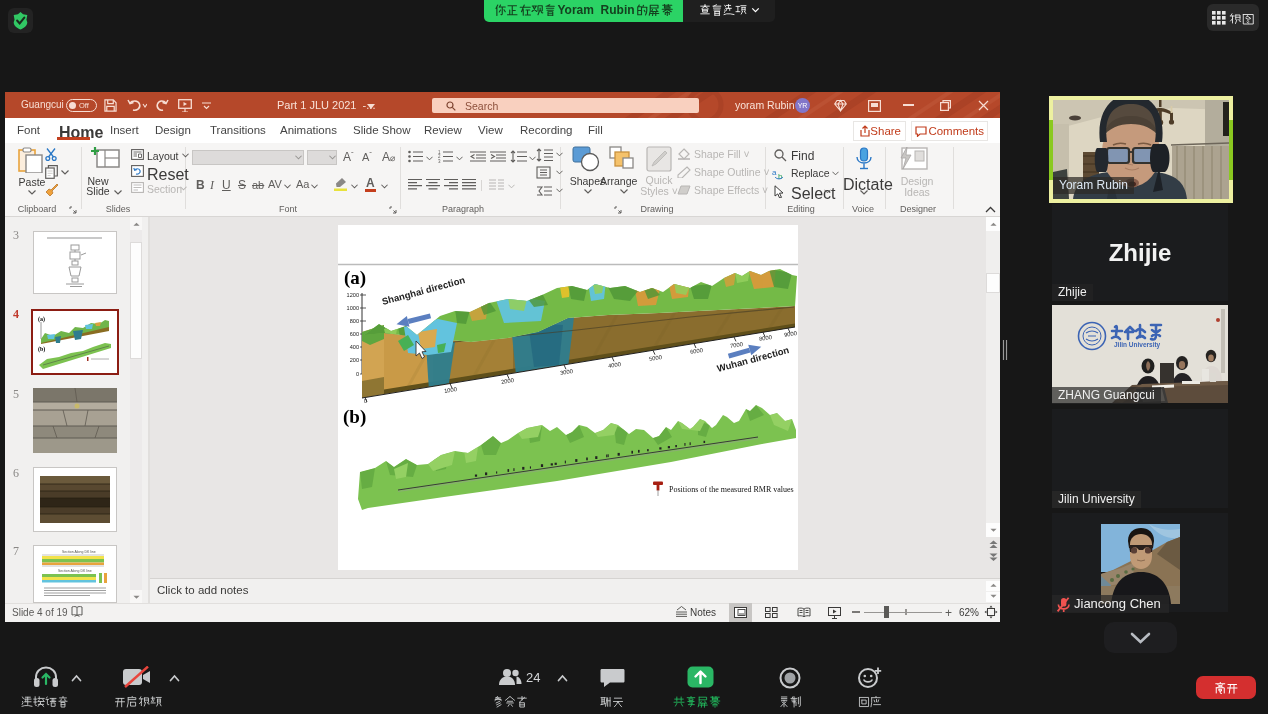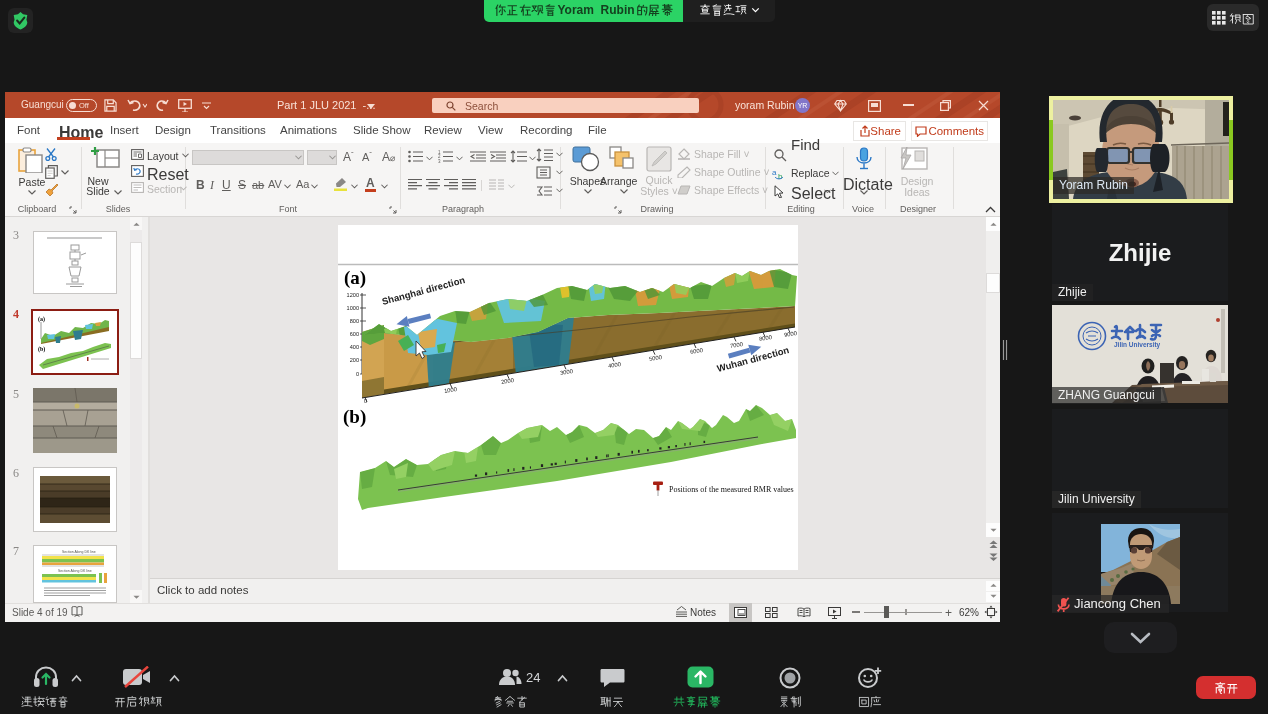--- a/index.html
+++ b/index.html
@@ -135,21 +135,21 @@
 <div class="a" style="left:17px;top:124px;font-size:11.5px;color:#444;font-weight:normal">Font</div>
 <div class="a" style="left:59px;top:124px;font-size:16px;color:#3b3a39;font-weight:bold">Home</div>
 <div class="a" style="left:110px;top:124px;font-size:11.5px;color:#444;font-weight:normal">Insert</div>
 <div class="a" style="left:155px;top:124px;font-size:11.5px;color:#444;font-weight:normal">Design</div>
 <div class="a" style="left:210px;top:124px;font-size:11.5px;color:#444;font-weight:normal">Transitions</div>
 <div class="a" style="left:280px;top:124px;font-size:11.5px;color:#444;font-weight:normal">Animations</div>
 <div class="a" style="left:353px;top:124px;font-size:11.5px;color:#444;font-weight:normal">Slide Show</div>
 <div class="a" style="left:424px;top:124px;font-size:11.5px;color:#444;font-weight:normal">Review</div>
 <div class="a" style="left:478px;top:124px;font-size:11.5px;color:#444;font-weight:normal">View</div>
 <div class="a" style="left:520px;top:124px;font-size:11.5px;color:#444;font-weight:normal">Recording</div>
-<div class="a" style="left:588px;top:124px;font-size:11.5px;color:#444;font-weight:normal">File</div>
+<div class="a" style="left:588px;top:124px;font-size:11.5px;color:#444;font-weight:normal">Fill</div>
 <div class="a" style="left:57px;top:137px;width:33px;height:2.6px;background:#c2401f"></div>
 <div class="a" style="left:853px;top:121px;width:53px;height:20px;background:#fff;border:1px solid #e8e6e4;color:#c13b1a;font-size:11.5px;line-height:18px;text-align:right;padding-right:4px">Share</div>
 <svg class="a" style="left:860px;top:125px" width="11" height="12" viewBox="0 0 11 12" xmlns="http://www.w3.org/2000/svg">
 <path d="M1,5 V11 H9 V5" fill="none" stroke="#c13b1a" stroke-width="1.2"></path>
 <path d="M5,8 V1 M2.5,3.5 L5,1 L7.5,3.5" fill="none" stroke="#c13b1a" stroke-width="1.2"></path>
   </svg>
 <div class="a" style="left:911px;top:121px;width:77px;height:20px;background:#fff;border:1px solid #e8e6e4;color:#c13b1a;font-size:11.5px;line-height:18px;text-align:right;padding-right:3px">Comments</div>
 <svg class="a" style="left:915px;top:126px" width="12" height="11" viewBox="0 0 12 11" xmlns="http://www.w3.org/2000/svg">
 <path d="M1,1 H11 V8 H5 L2.5,10.3 V8 H1 Z" fill="none" stroke="#c13b1a" stroke-width="1.2"></path>
   </svg>
@@ -372,21 +372,21 @@
 <svg class="a" style="left:677px;top:166px" width="14" height="12" viewBox="0 0 14 12" xmlns="http://www.w3.org/2000/svg">
 <path d="M10,1 L13,4 L5,12 L1,12 L1,9 Z" fill="none" stroke="#b8b6b4" stroke-width="1.1"></path>
   </svg>
 <svg class="a" style="left:677px;top:184px" width="14" height="12" viewBox="0 0 14 12" xmlns="http://www.w3.org/2000/svg">
 <path d="M4,2 H13 L10,10 H1 Z" fill="#d0cecb" stroke="#b8b6b4" stroke-width="1"></path>
   </svg>
 <svg class="a" style="left:774px;top:149px" width="13" height="13" viewBox="0 0 13 13" xmlns="http://www.w3.org/2000/svg">
 <circle cx="5" cy="5" r="4" fill="none" stroke="#605e5c" stroke-width="1.3"></circle>
     <line x1="8" y1="8" x2="12" y2="12" stroke="#605e5c" stroke-width="1.3"></line>
   </svg>
-<div class="a" style="left:791px;top:136px;font-size:15px;color:#3b3a39">Find</div>
+<div class="a" style="left:791px;top:149px;font-size:12px;color:#3b3a39">Find</div>
 <svg class="a" style="left:772px;top:167px" width="15" height="13" viewBox="0 0 15 13" xmlns="http://www.w3.org/2000/svg">
 <text x="0" y="8" font-size="8" fill="#2b78c6" font-family="Liberation Sans">a</text>
     <text x="6" y="12" font-size="8" fill="#2fa05a" font-family="Liberation Sans">b</text>
 <path d="M3,10 C5,12.5 9,12.5 11,10" fill="none" stroke="#2b78c6" stroke-width="1"></path>
   </svg>
 <div class="a" style="left:791px;top:167px;font-size:10.5px;color:#3b3a39">Replace</div>
 <svg class="a" style="left:832px;top:171px" width="7" height="5" viewBox="0 0 8 5" xmlns="http://www.w3.org/2000/svg">
     <path d="M0.5,0.5 L4,4 L7.5,0.5" stroke="#605e5c" stroke-width="1.1" fill="none"></path>
   </svg>
 <svg class="a" style="left:774px;top:185px" width="11" height="13" viewBox="0 0 11 13" xmlns="http://www.w3.org/2000/svg">

